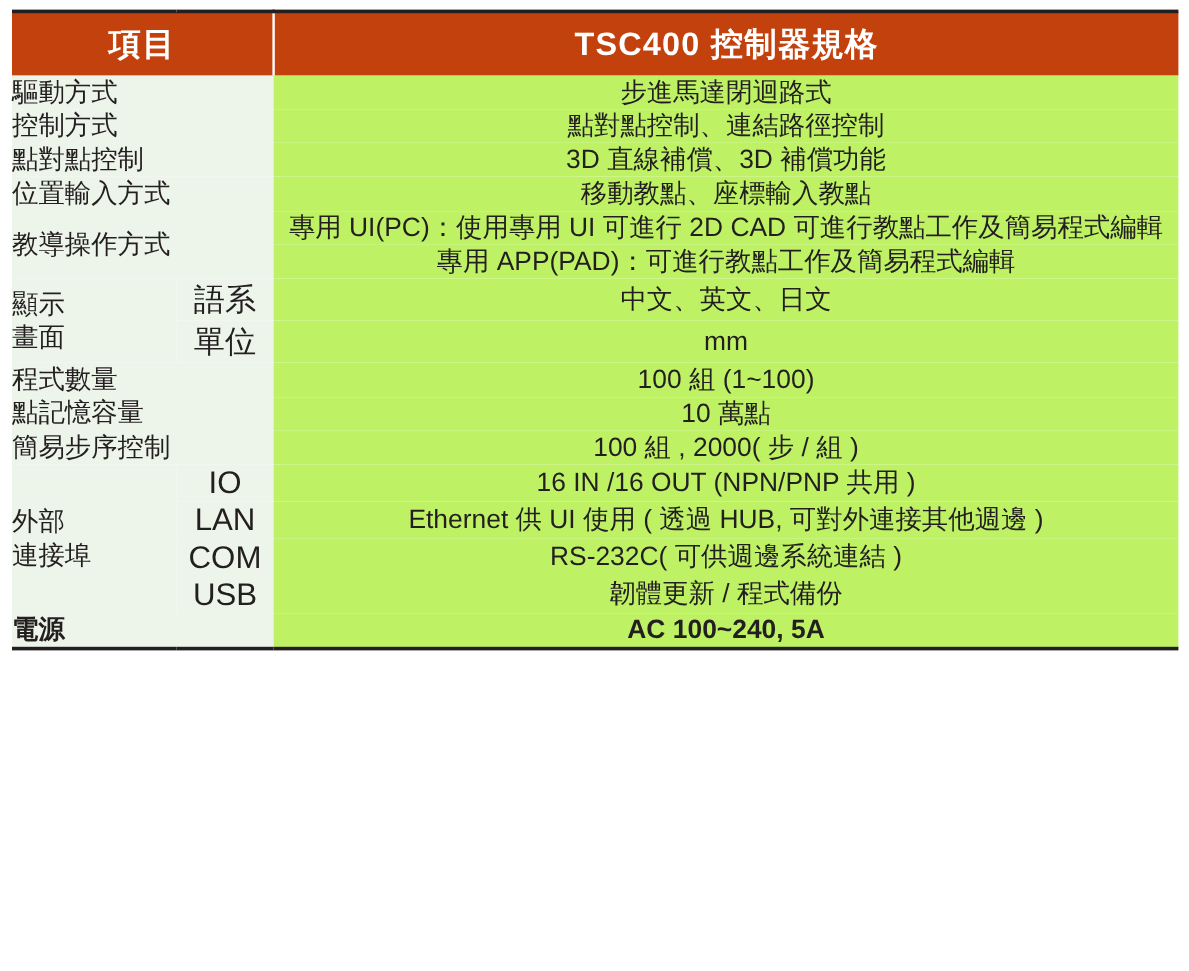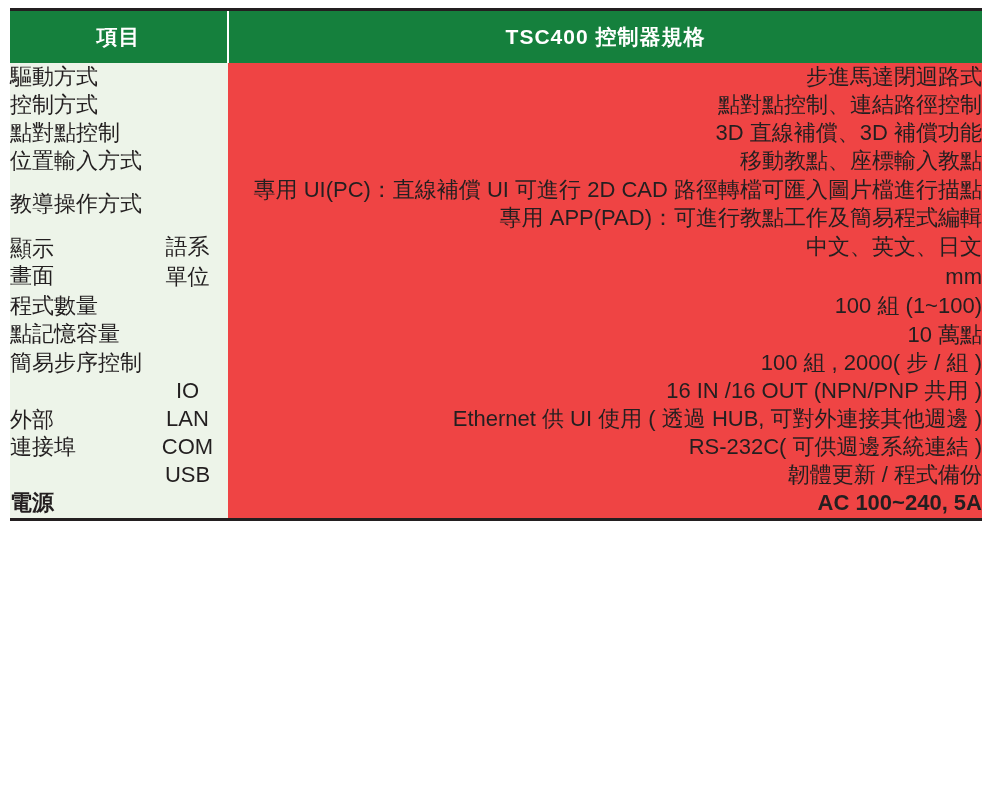--- a/index.html
+++ b/index.html
@@ -38,23 +38,23 @@
     border: 0;
   }
 
   
   col.c-label { width: 137px; }
   col.c-sub   { width: 81px; }
   col.c-value { width: 754px; }
 
   
   .hdr {
-    background: #15803d;
+    background: #c2410c;
     color: #ffffff;
-    font-size: 21px;
+    font-size: 27px;
     font-weight: bold;
     text-align: center;
     height: 52px;
     letter-spacing: 1px;
     border-top: 3px solid #231f20;
     border-bottom: 3px solid #231f20;
   }
   .hdr.hdr-left {
     border-right: 2px solid #ffffff;
   }
@@ -67,30 +67,30 @@
     line-height: 1.2;
     border-bottom: 1px solid #6d6e71;
     border-right: 1px solid #6d6e71;
     padding: 4px 6px;
   }
   .lbl.merged { line-height: 1.25; }
 
   .sub {
     background: #edf4e9;
     text-align: center;
-    font-size: 22px;
+    font-size: 26px;
     border-bottom: 1px solid #6d6e71;
     border-right: 1px solid #6d6e71;
     padding: 4px 4px;
   }
 
   
   .val {
-    background: #ef4444;
-    text-align: right;
+    background: #bef264;
+    text-align: center;
     font-size: 22px;
     line-height: 1.28;
     border-bottom: 1px solid #6d6e71;
     padding: 5px 0 5px 14px;
   }
   .val.two-line { line-height: 1.3; }
 
   tr.last-row .lbl,
   tr.last-row .sub,
   tr.last-row .val { border-bottom: 0; font-weight: bold; }
@@ -127,21 +127,21 @@
         <td class="val">3D 直線補償、3D 補償功能</td>
       </tr>
 
       <tr>
         <td class="lbl" colspan="2">位置輸入方式</td>
         <td class="val">移動教點、座標輸入教點</td>
       </tr>
 
       <tr>
         <td class="lbl" colspan="2" rowspan="2">教導操作方式</td>
-        <td class="val two-line">專用 UI(PC)：直線補償 UI 可進行 2D CAD 路徑轉檔可匯入圖片檔進行描點</td>
+        <td class="val two-line">專用 UI(PC)：使用專用 UI 可進行 2D CAD 可進行教點工作及簡易程式編輯</td>
       </tr>
       <tr>
         <td class="val">專用 APP(PAD)：可進行教點工作及簡易程式編輯</td>
       </tr>
 
       <tr>
         <td class="lbl merged" rowspan="2"><span>顯示</span><br>
             <span>畫面</span></td>
         <td class="sub">語系</td>
         <td class="val">中文、英文、日文</td>

